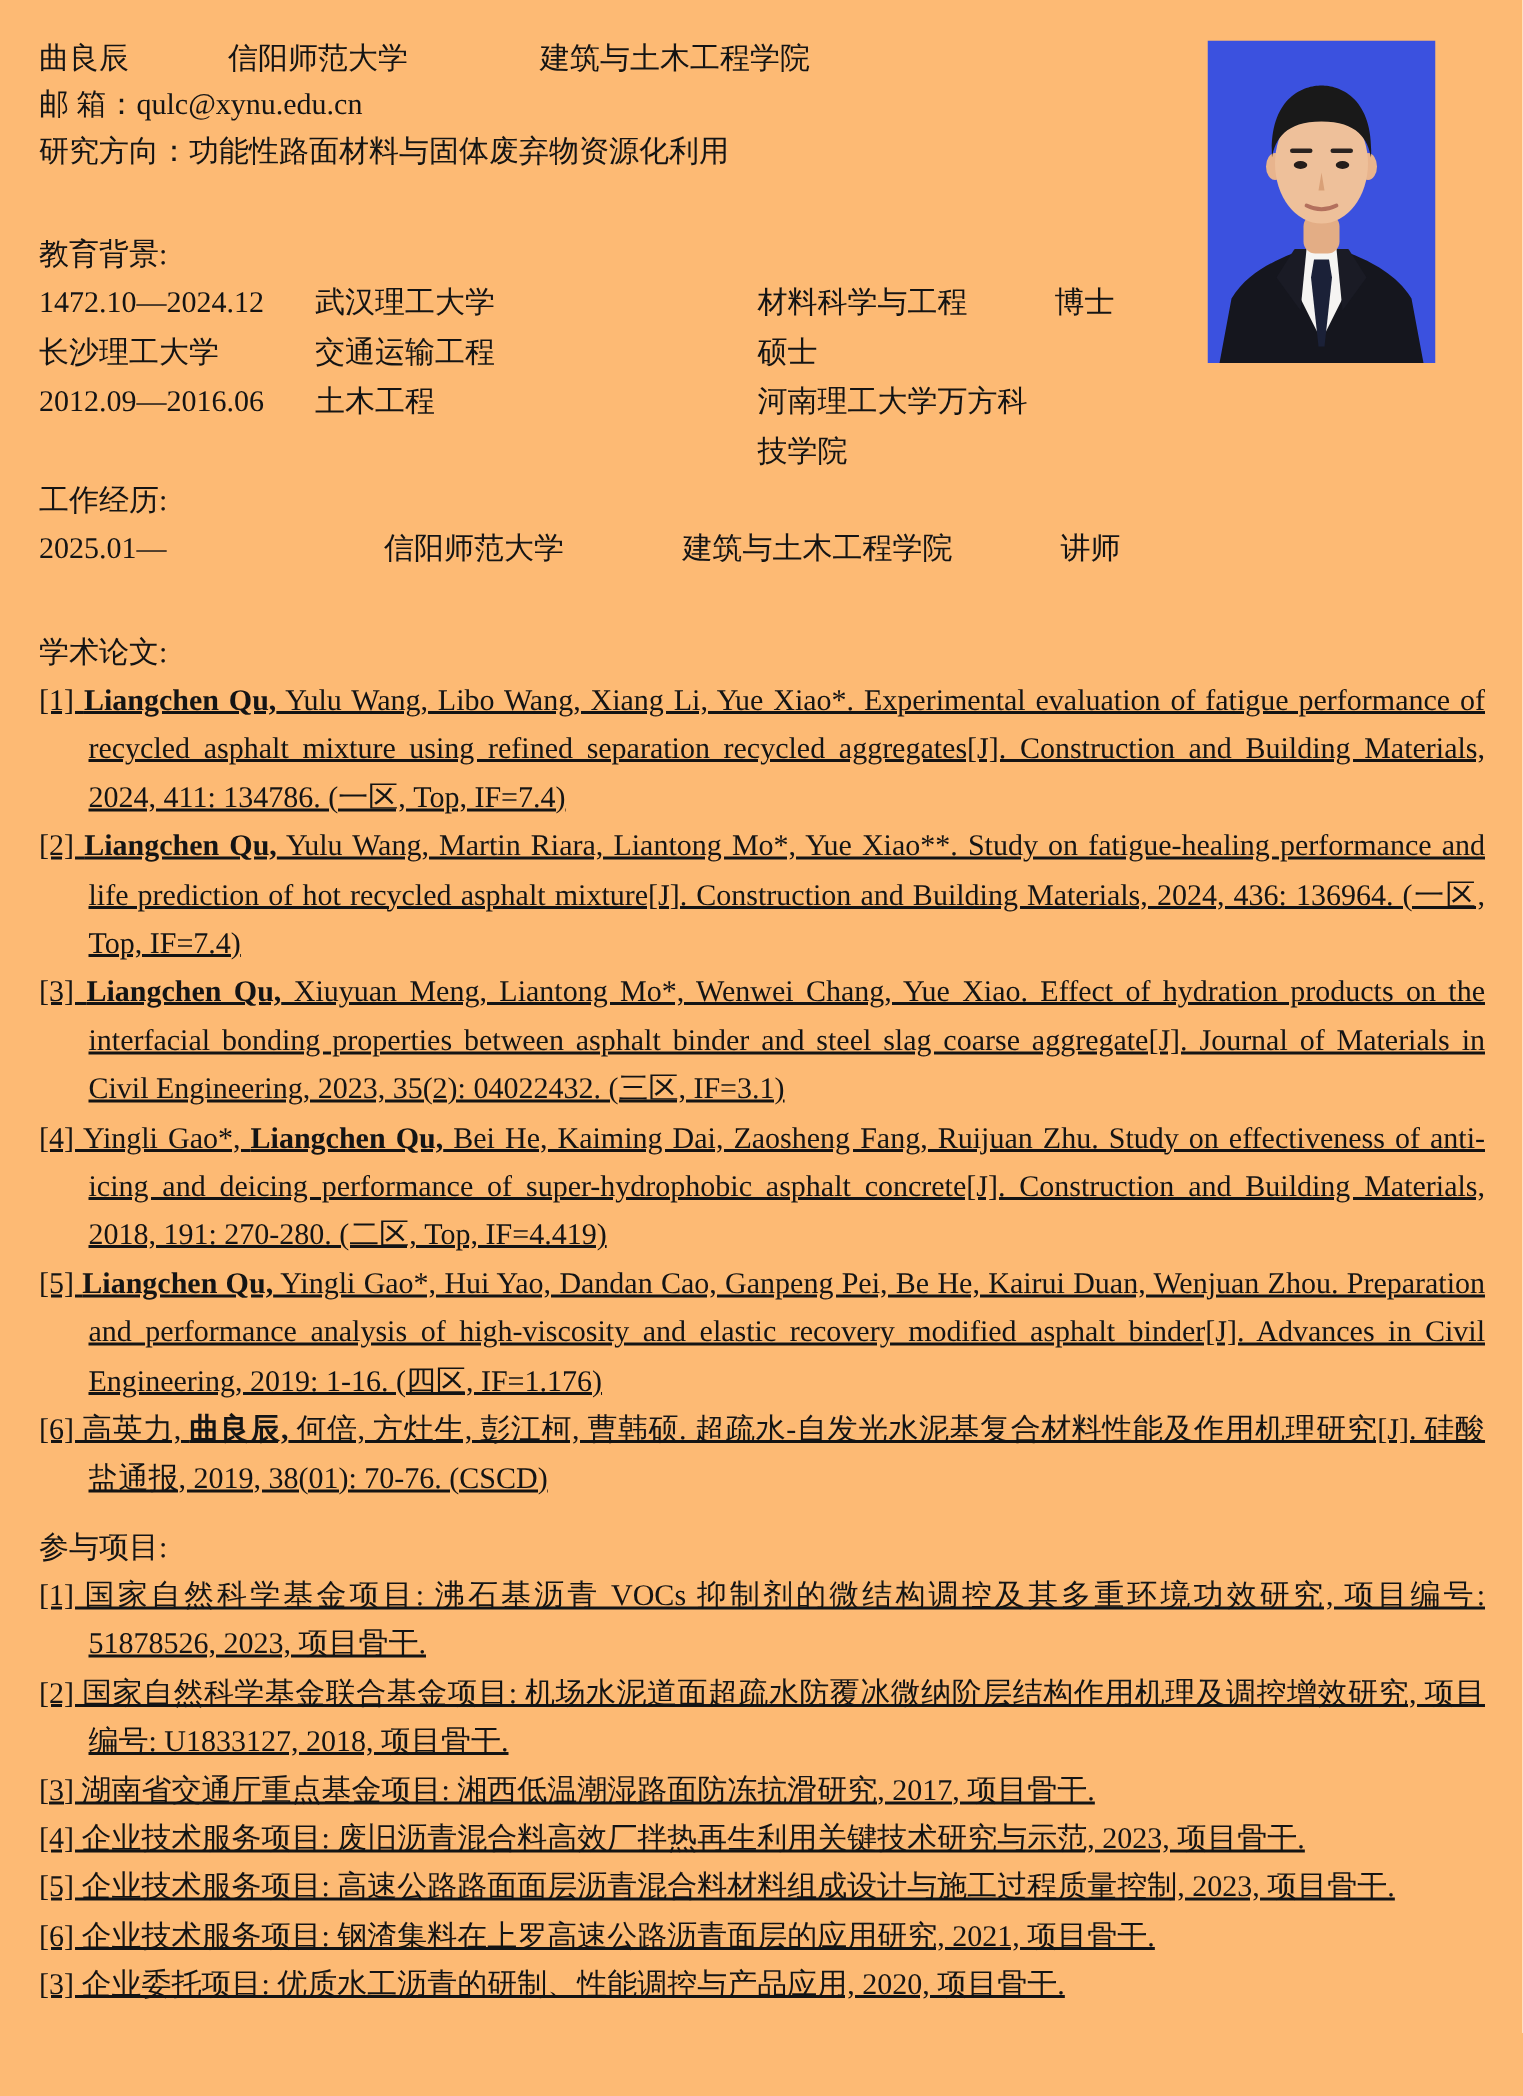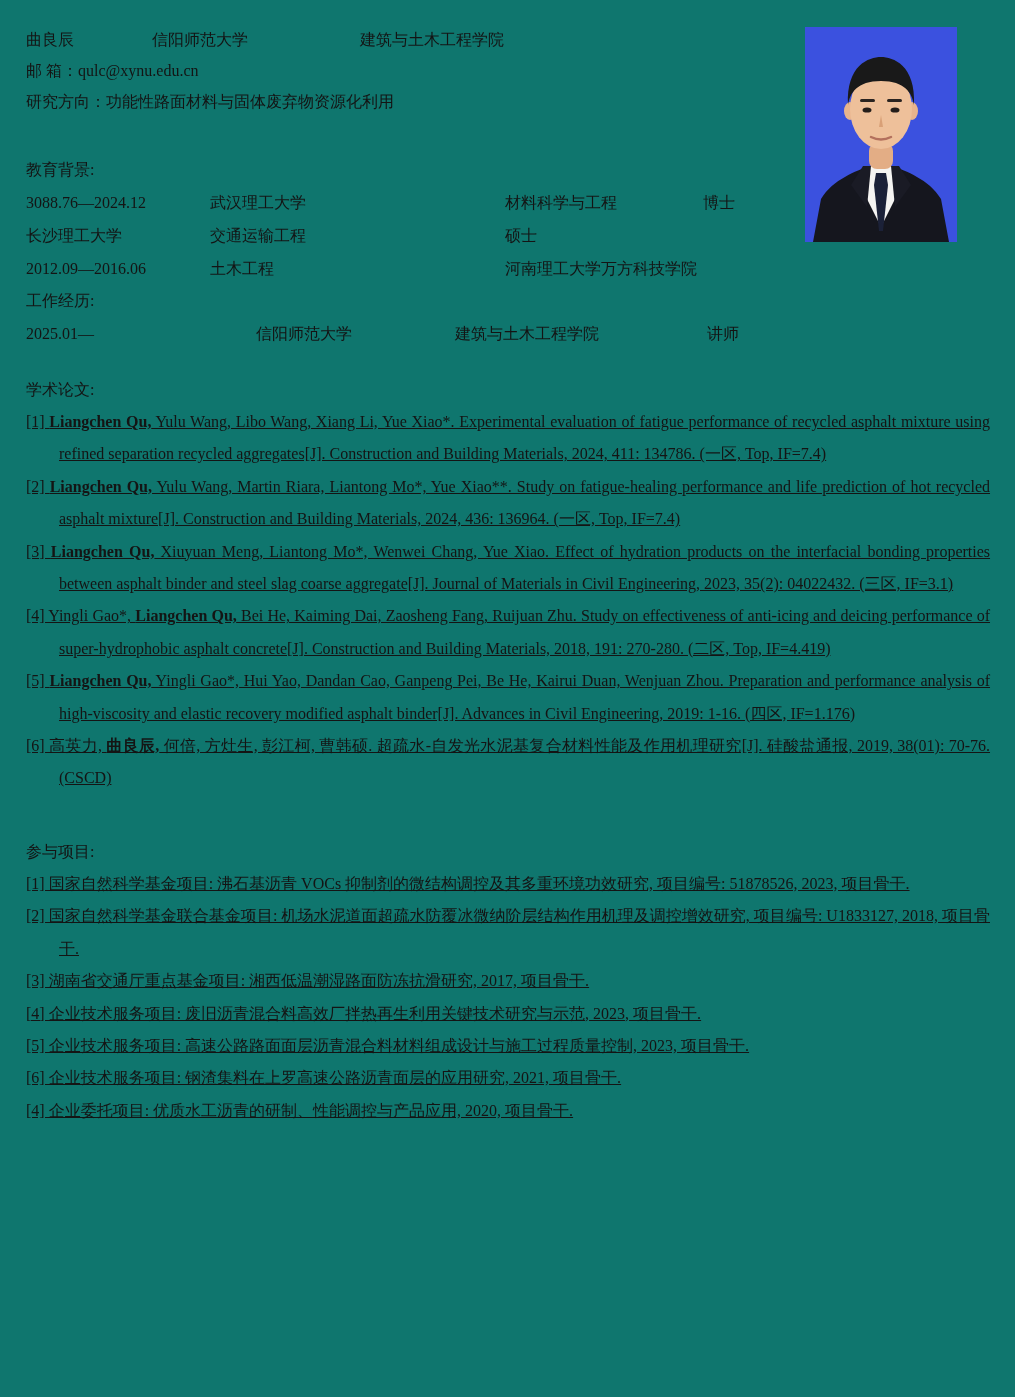--- a/index.html
+++ b/index.html
@@ -1,37 +1,37 @@
 <!DOCTYPE html>
 <html lang="zh"><head>
 <meta charset="utf-8">
 <style>
   html,body { margin:0; padding:0; background:#ffffff; }
   .page {
     position:relative;
     width:1015px; height:1397px;
-    background:#0f766e;
+    background:#fdba74;
     color:#141414;
     font-family:"Liberation Serif","DejaVu Serif",serif;
-    font-size:16px;
+    font-size:20px;
     overflow:hidden;
     box-sizing:border-box;
   }
   .content { padding:24px 25px 0 26px; }
 
   
   .hdr-line1 { display:grid; grid-template-columns:126px 208px auto; line-height:31px; }
   .hdr-line2, .hdr-line3 { line-height:31px; }
 
   
   .sec-title { line-height:32px; }
   .sec-edu .sec-title { margin-top:37px; }
   .sec-work .sec-title { }
-  .sec-papers .sec-title { margin-top:24px; }
-  .sec-projects .sec-title { margin-top:41px; }
+  .sec-papers .sec-title { margin-top:36px; }
+  .sec-projects .sec-title { margin-top:14px; }
 
   
   .edu-row { display:grid; grid-template-columns:184px 295px 198px auto; line-height:33px; }
   .work-row { display:grid; grid-template-columns:230px 199px 252px auto; line-height:33px; }
 
   
   .ref-list { margin:0; padding:0; list-style:none;text-decoration:underline; }
   .ref-list li {
     padding-left:33px; text-indent:-33px;
     text-align:justify;
@@ -57,21 +57,21 @@
       <span>信阳师范大学</span>
       <span>建筑与土木工程学院</span>
     </div>
     <div class="hdr-line2"><span>邮 箱：</span><span>qulc@xynu.edu.cn</span></div>
     <div class="hdr-line3"><span>研究方向：</span><span>功能性路面材料与固体废弃物资源化利用</span></div>
 
     <div class="sec-edu">
       <div class="sec-title">教育背景:</div>
       <div id="edu-table">
           <div class="edu-row">
-            <span>3088.76—2024.12</span>
+            <span>1472.10—2024.12</span>
             <span>武汉理工大学</span>
             <span>材料科学与工程</span>
             <span>博士</span>
           </div>
           <div class="edu-row">
             <span>长沙理工大学</span>
             <span>交通运输工程</span>
             <span>硕士</span>
           </div>
           <div class="edu-row">
@@ -108,21 +108,21 @@
 
     <div class="sec-projects">
       <div class="sec-title">参与项目:</div>
       <ol class="ref-list" id="projects-list">
           <li>[1] 国家自然科学基金项目: 沸石基沥青 VOCs 抑制剂的微结构调控及其多重环境功效研究, 项目编号: 51878526, 2023, 项目骨干.</li>
           <li>[2] 国家自然科学基金联合基金项目: 机场水泥道面超疏水防覆冰微纳阶层结构作用机理及调控增效研究, 项目编号: U1833127, 2018, 项目骨干.</li>
           <li>[3] 湖南省交通厅重点基金项目: 湘西低温潮湿路面防冻抗滑研究, 2017, 项目骨干.</li>
           <li>[4] 企业技术服务项目: 废旧沥青混合料高效厂拌热再生利用关键技术研究与示范, 2023, 项目骨干.</li>
           <li>[5] 企业技术服务项目: 高速公路路面面层沥青混合料材料组成设计与施工过程质量控制, 2023, 项目骨干.</li>
           <li>[6] 企业技术服务项目: 钢渣集料在上罗高速公路沥青面层的应用研究, 2021, 项目骨干.</li>
-          <li>[4] 企业委托项目: 优质水工沥青的研制、性能调控与产品应用, 2020, 项目骨干.</li>
+          <li>[3] 企业委托项目: 优质水工沥青的研制、性能调控与产品应用, 2020, 项目骨干.</li>
         </ol>
     </div>
 
   </div>
 
   <svg class="photo" viewBox="0 0 152 215" xmlns="http://www.w3.org/2000/svg" aria-hidden="true">
     <rect x="0" y="0" width="152" height="215" fill="#3b51df"></rect>
 
     <path d="M8,215 L16,172 C28,152 52,144 64,139 L88,139 C100,144 124,152 136,172 L144,215 Z" fill="#15161e"></path>
 

